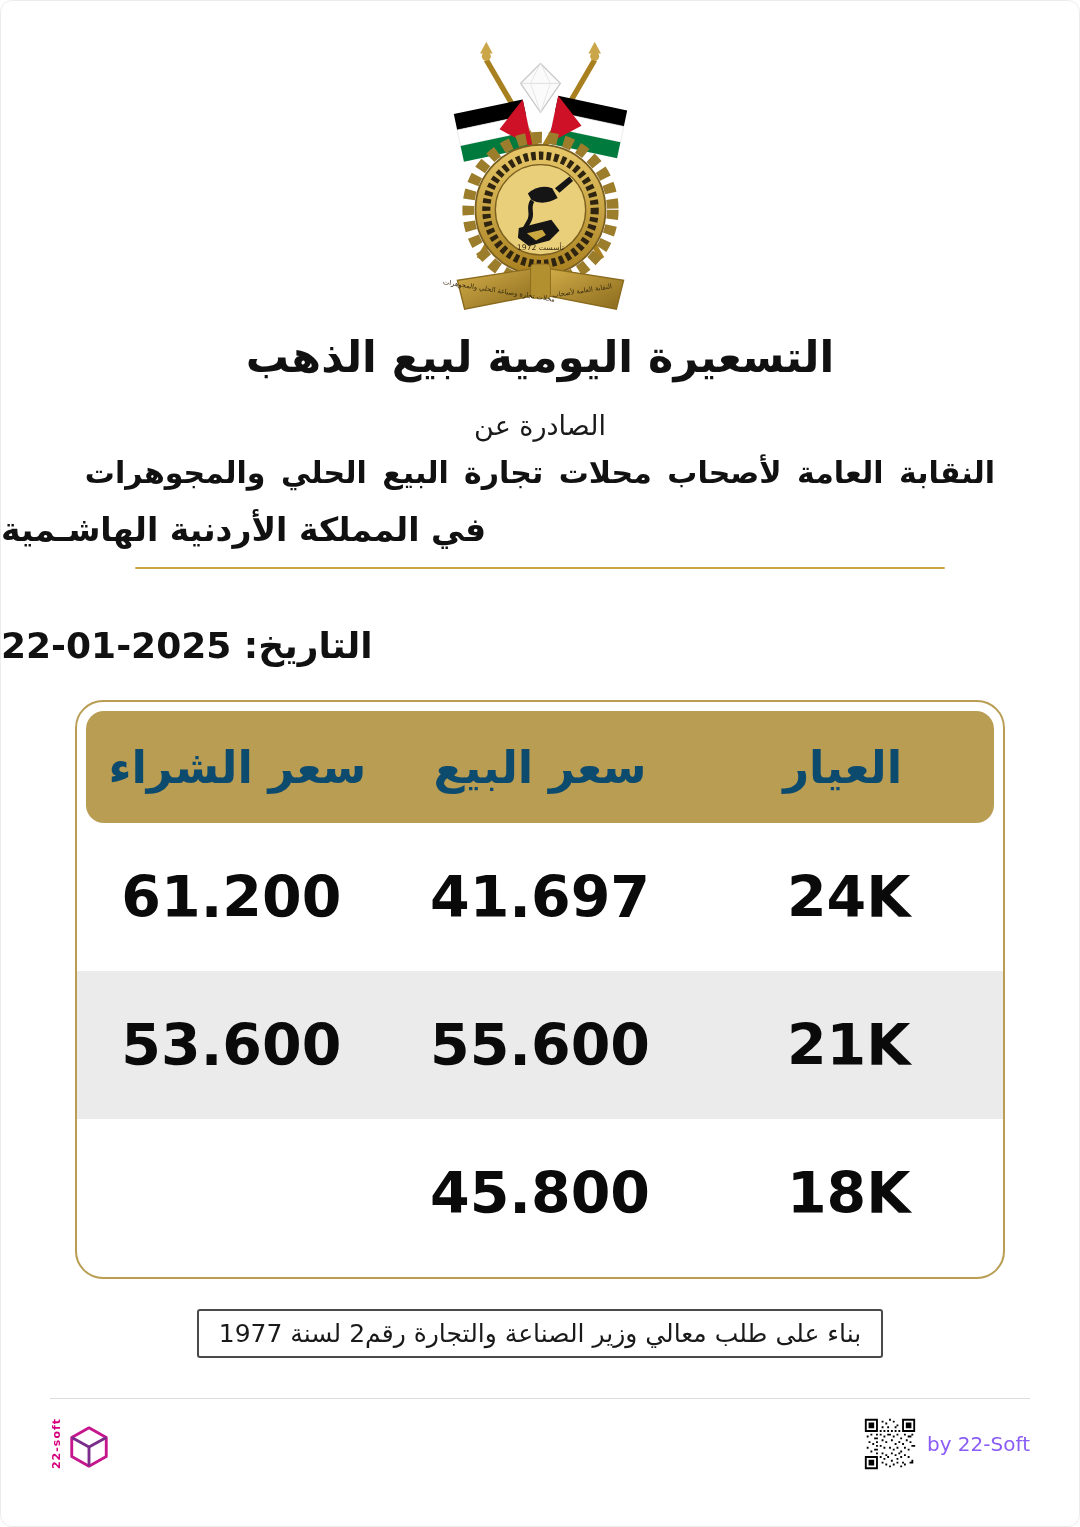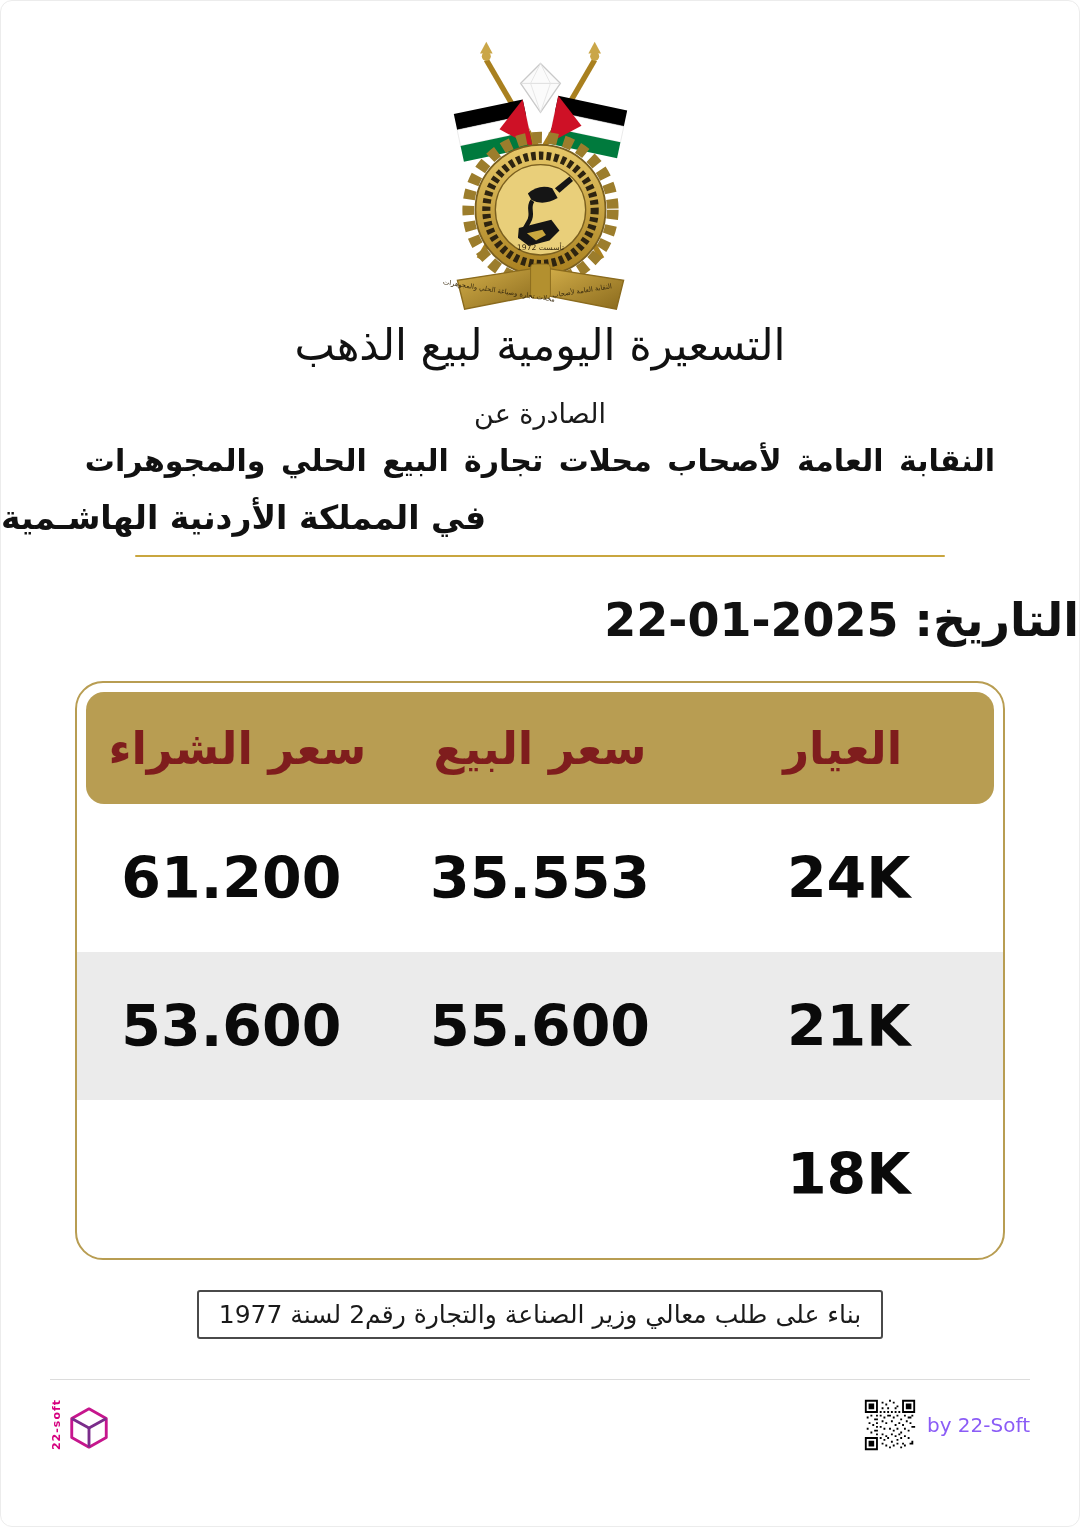--- a/index.html
+++ b/index.html
@@ -3,36 +3,36 @@
 <meta charset="utf-8">
 <style>
   *{margin:0;padding:0;box-sizing:border-box;}
   html,body{background:#fff;}
   .page{
     width:1080px;height:1527px;margin:0 auto;background:#fff;
     border:1px solid #ececec;border-radius:12px;overflow:hidden;position:relative;
     font-family:"DejaVu Sans","Liberation Sans",sans-serif;direction:rtl;color:#111;
   }
   .logo-wrap{display:flex;justify-content:center;padding-top:30px;}
-  .title{text-align:center;font-size:43px;font-weight:400;margin-top:0;}
+  .title{text-align:center;font-size:43px;font-weight:700;margin-top:12px;}
   .issued{text-align:center;font-size:27px;margin-top:28px;font-weight:400;color:#1a1a1a;}
   .issuer1{text-align:center;font-size:30px;font-weight:700;margin-top:14px;word-spacing:5px;}
   .issuer2{text-align:left;font-size:33px;font-weight:700;margin-top:20px;}
   .gold-rule{width:810px;height:2px;background:#c9a63f;margin:18px auto 0;border-radius:1px;}
-  .date-line{text-align:right;font-size:46px;font-weight:700;margin-top:36px;}
+  .date-line{text-align:left;font-size:36px;font-weight:700;margin-top:56px;}
   .date-line .dval{letter-spacing:1px;}
   .price-card{
     width:930px;margin:34px auto 0;border:2px solid #b89d52;border-radius:28px;
     background:#fff;overflow:hidden;padding-bottom:10px;
   }
   .thead{
     margin:9px 9px 0;background:#b89d52;border-radius:18px;
     display:grid;grid-template-columns:1fr 1fr 1fr;height:112px;align-items:center;
   }
-  .thead .hcell{text-align:center;font-size:45px;font-weight:700;color:#7f1d1d;}
+  .thead .hcell{text-align:center;font-size:45px;font-weight:700;color:#0c4a6e;}
   .trow{display:grid;grid-template-columns:1fr 1fr 1fr;height:148px;align-items:center;}
   .trow.alt{background:#ebebeb;}
   .trow .cell{text-align:center;font-size:57px;font-weight:700;color:#0a0a0a;}
   .notice{
     display:table;margin:30px auto 0;border:2px solid #4a4a4a;border-radius:3px;
     padding:8px 20px;font-size:25px;font-weight:400;color:#1a1a1a;
   }
   .divider{width:980px;height:1px;background:#dcdcdc;margin:40px auto 0;}
   .footer{width:980px;margin:18px auto 0;display:flex;justify-content:space-between;align-items:center;direction:ltr;}
   .brand{display:flex;align-items:flex-end;gap:3px;}
@@ -125,32 +125,33 @@
 
   <div class="price-card">
     <div class="thead">
       <div class="hcell">العيار</div>
       <div class="hcell">سعر البيع</div>
       <div class="hcell">سعر الشراء</div>
     </div>
 
     <div class="trow">
       <div class="cell">24K</div>
-      <div class="cell">35.553</div>
+      <div class="cell">41.697</div>
       <div class="cell">61.200</div>
     </div>
 
     <div class="trow alt">
       <div class="cell">21K</div>
       <div class="cell">55.600</div>
       <div class="cell">53.600</div>
     </div>
 
     <div class="trow">
       <div class="cell">18K</div>
+      <div class="cell">45.800</div>
     </div>
   </div>
 
   <div class="notice">بناء على طلب معالي وزير الصناعة والتجارة رقم2 لسنة 1977</div>
 
   <div class="divider"></div>
 
   <div class="footer">
     <div class="brand">
       <div class="vtext">22-soft</div>

